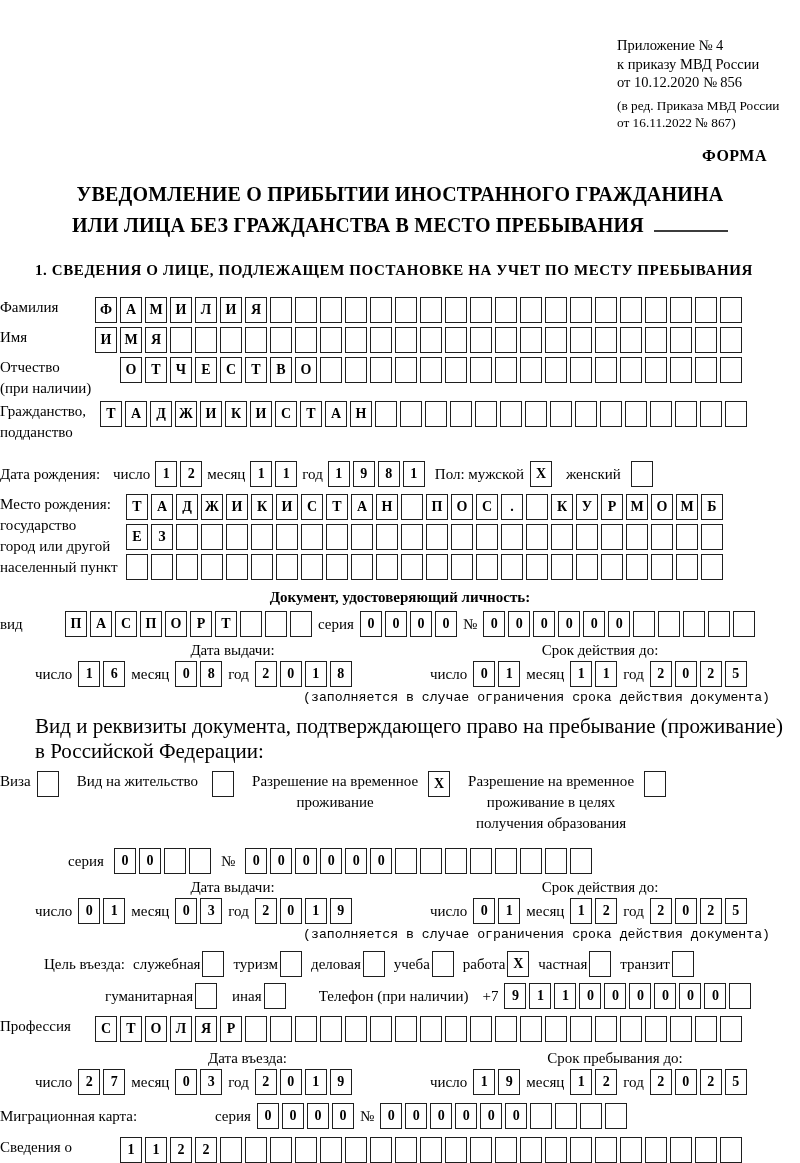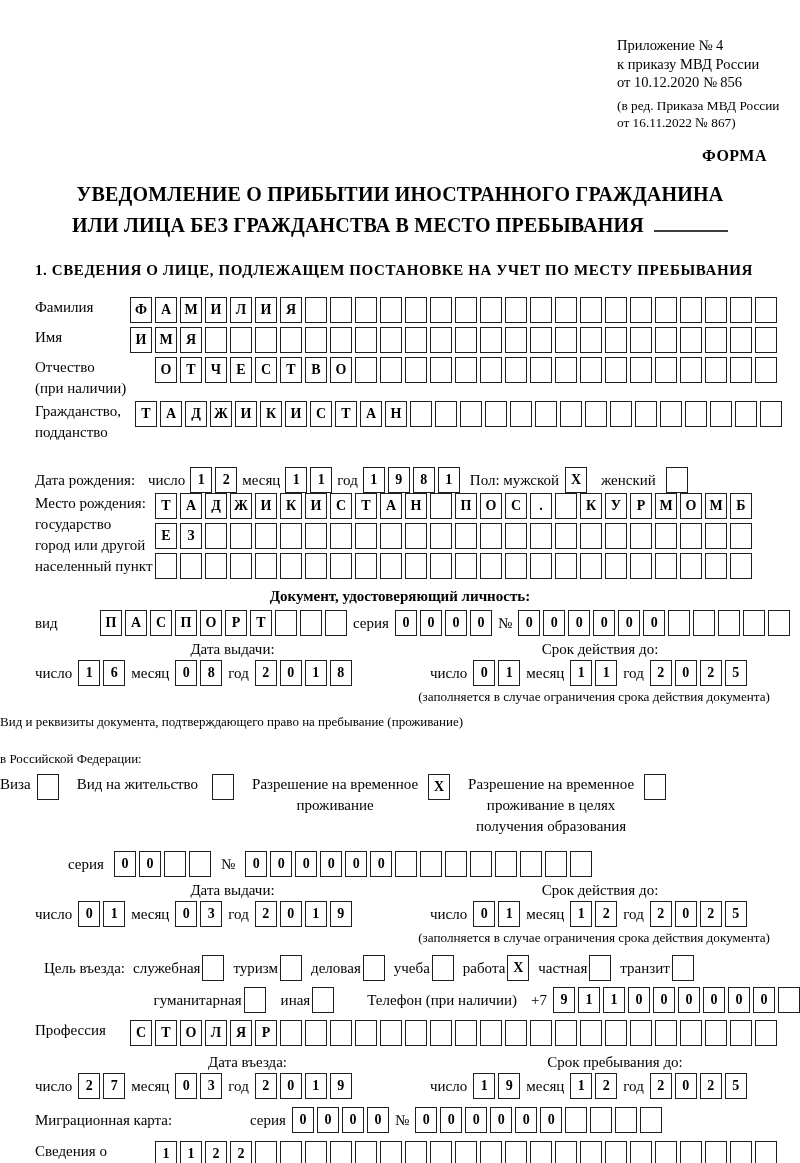--- a/index.html
+++ b/index.html
@@ -9,42 +9,42 @@
   .appendix{margin-left:617px;font-size:14.5px;line-height:1.28;}
   .appendix .amend{font-size:13.3px;margin-top:5px;line-height:1.3;}
 
   .forma{text-align:right;padding-right:33px;font-weight:bold;font-size:16px;margin-top:16px;letter-spacing:.5px;}
 
   .title{text-align:center;font-weight:bold;font-size:20px;margin-top:14px;line-height:1.55;letter-spacing:.2px;}
   .uline{display:inline-block;width:74px;border-bottom:2.5px solid #3c3c3c;height:13px;margin-left:10px;}
 
   .sec1{padding-left:35px;font-weight:bold;font-size:15px;margin-top:21px;letter-spacing:.6px;}
 
-  .frow{display:flex;align-items:flex-start;padding-left:35px;margin-top:4px;}
+  .frow{display:flex;align-items:flex-start;margin-top:4px;}
   .lblcol{font-size:15px;line-height:21px;flex-shrink:0;}
   .w95{width:95px;} .w100{width:100px;} .w120{width:120px;} .w65{width:65px;}
 
   .cells{display:flex;gap:3px;}
   .cell{box-sizing:border-box;width:22px;height:26px;border:1.7px solid #1f1f1f;display:flex;align-items:center;justify-content:center;font-size:14px;font-weight:600;background:#fff;}
   .chk{box-sizing:border-box;width:22px;height:26px;border:1.7px solid #1f1f1f;display:inline-flex;align-items:center;justify-content:center;font-size:14px;font-weight:600;flex-shrink:0;background:#fff;}
 
   .lbl{font-size:15px;}
   .dgroup{display:flex;align-items:center;gap:5px;font-size:15px;}
   .stack .cells{margin-bottom:4px;}
 
   .docheader{text-align:center;font-weight:bold;font-size:15px;margin-top:5px;}
   .dheadrow{display:flex;padding-left:35px;margin-top:5px;font-size:15px;}
   .dhl{width:395px;text-align:center;}
   .dhr{width:340px;text-align:center;}
   .daterow{display:flex;padding-left:35px;margin-top:2px;align-items:center;}
   .dleft{width:395px;display:flex;gap:6px;align-items:center;}
   .dright{display:flex;gap:6px;align-items:center;}
 
-  .noteR{text-align:right;padding-right:30px;font-size:13.2px;margin-top:3px;}
-  .para{font-size:13px;margin-top:9px;}
+  .noteR{text-align:right;padding-right:30px;font-size:13.2px;margin-top:3px;font-family:Liberation Mono, monospace;}
+  .para{padding-left:35px;font-size:21px;margin-top:9px;}
 
   .permrow{display:flex;margin-top:7px;align-items:flex-start;}
   .permitem{display:flex;align-items:flex-start;}
   .permlbl{font-size:15px;line-height:21px;text-align:center;}
 
   .purprow{display:flex;padding-left:44px;margin-top:9px;align-items:center;font-size:15px;}
   .pitem{display:inline-flex;gap:2px;align-items:center;margin-right:9px;}
   .pitem:last-child{margin-right:0;}
   .gap6{width:6px;flex-shrink:0;} .gap10{width:10px;flex-shrink:0;} .gap14{width:14px;flex-shrink:0;} .gap18{width:18px;flex-shrink:0;} .gap24{width:24px;flex-shrink:0;} .gap40{width:40px;flex-shrink:0;}
 </style>
@@ -198,21 +198,21 @@
         <span class="cell"></span>
         <span class="cell"></span>
         <span class="cell"></span>
         <span class="cell"></span>
         <span class="cell"></span>
         <span class="cell"></span>
         <span class="cell"></span>
       </span>
   </div>
 
-  <div class="frow" style="margin-top:24px;align-items:center;">
+  <div class="frow" style="margin-top:18px;align-items:center;">
     <span class="lblcol" style="width:113px;">Дата рождения:</span>
     <span class="dgroup">
       <span class="lbl">число</span>
       <span class="cells">
           <span class="cell">1</span>
           <span class="cell">2</span>
         </span>
       <span class="lbl">месяц</span>
       <span class="cells">
           <span class="cell">1</span>
@@ -229,21 +229,21 @@
     <span class="gap10"></span>
     <span class="lbl">Пол: мужской</span>
     <span class="gap6"></span>
     <span class="chk">X</span>
     <span class="gap14"></span>
     <span class="lbl">женский</span>
     <span class="gap10"></span>
     <span class="chk"></span>
   </div>
 
-  <div class="frow" style="margin-top:0;">
+  <div class="frow" style="margin-top:7px;gap:6px;">
     <span class="lblcol w120">
       <div>Место рождения:</div>
       <div>государство</div>
       <div>город или другой</div>
       <div>населенный пункт</div>
     </span>
     <span class="stack">
       <div class="cells">
           <span class="cell">Т</span>
           <span class="cell">А</span>
@@ -410,21 +410,21 @@
           <span class="cell">0</span>
           <span class="cell">2</span>
           <span class="cell">5</span>
         </span>
     </span>
   </div>
 
   <div class="noteR">(заполняется в случае ограничения срока действия документа)</div>
 
   <div class="para">Вид и реквизиты документа, подтверждающего право на пребывание (проживание)</div>
-  <div class="para" style="margin-top:21px;">в Российской Федерации:</div>
+  <div class="para" style="margin-top:0;">в Российской Федерации:</div>
 
   <div class="permrow">
     <span class="permitem">
       <span class="permlbl">Виза</span>
       <span class="gap6"></span>
       <span class="chk"></span>
     </span>
     <span class="gap18"></span>
     <span class="permitem">
       <span class="permlbl">Вид на жительство</span>
@@ -555,21 +555,21 @@
     <span class="pitem">
         <span>частная</span>
         <span class="chk"></span>
       </span>
     <span class="pitem">
         <span>транзит</span>
         <span class="chk"></span>
       </span>
   </div>
 
-  <div class="purprow" style="padding-left:73px;margin-top:6px;justify-content:flex-end;">
+  <div class="purprow" style="padding-left:105px;margin-top:6px;">
     <span class="pitem">
         <span>гуманитарная</span>
         <span class="chk"></span>
       </span>
     <span class="gap6"></span>
     <span class="pitem">
         <span>иная</span>
         <span class="chk"></span>
       </span>
     <span class="gap24"></span>

